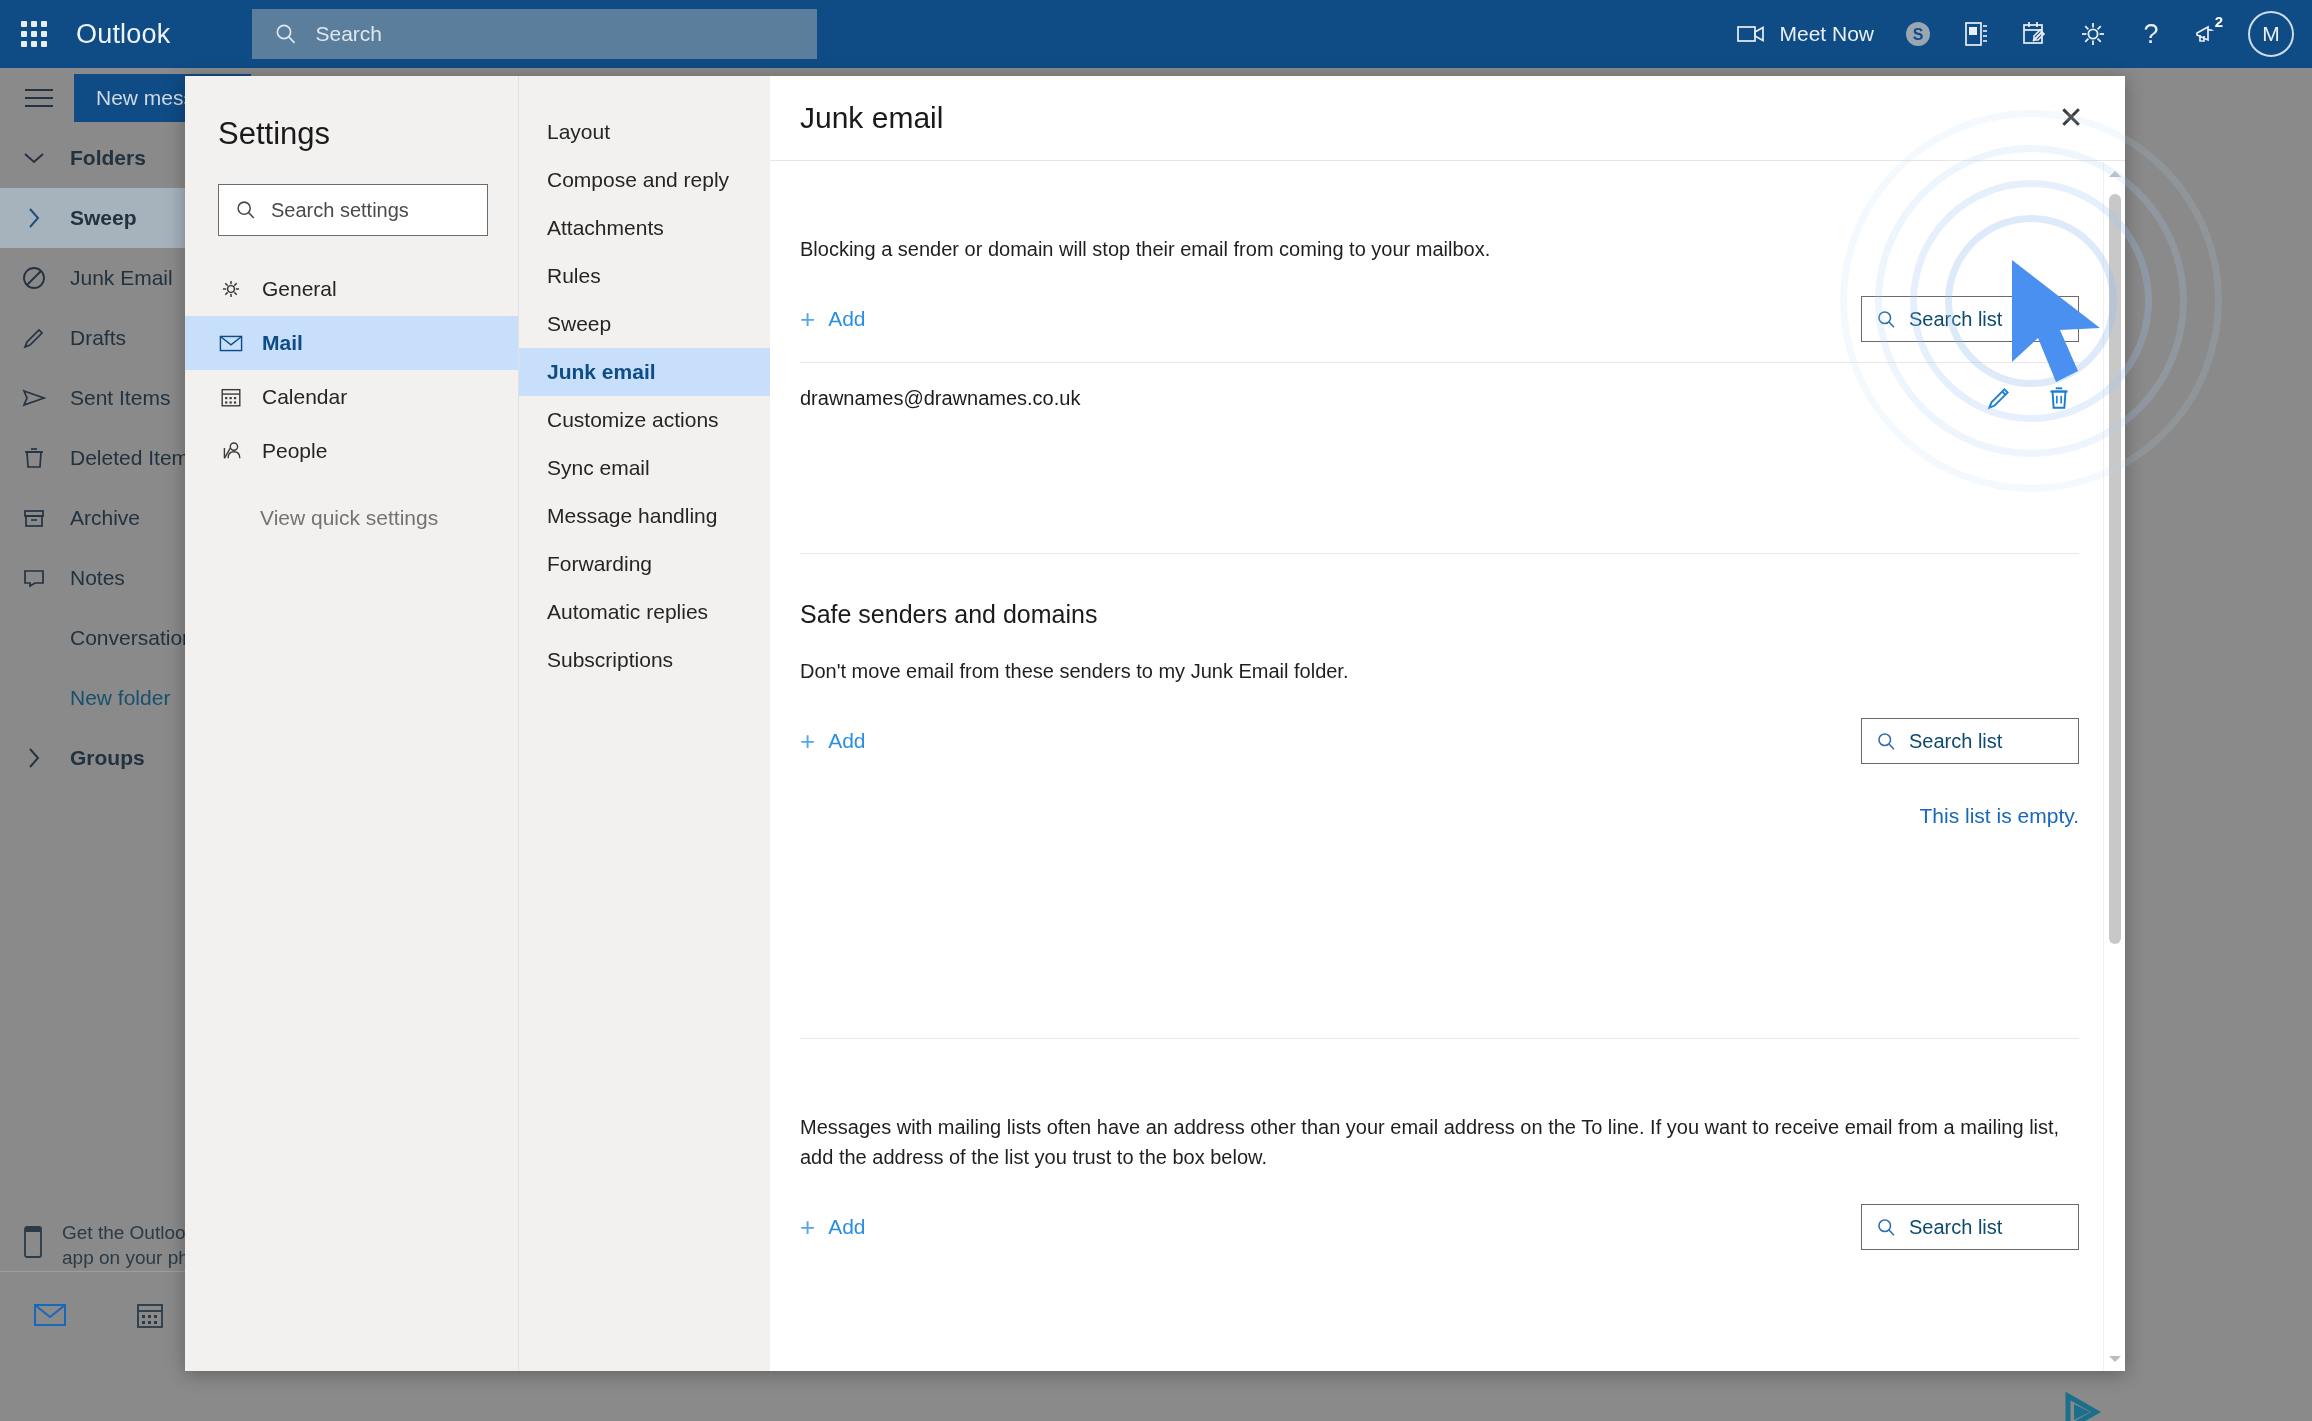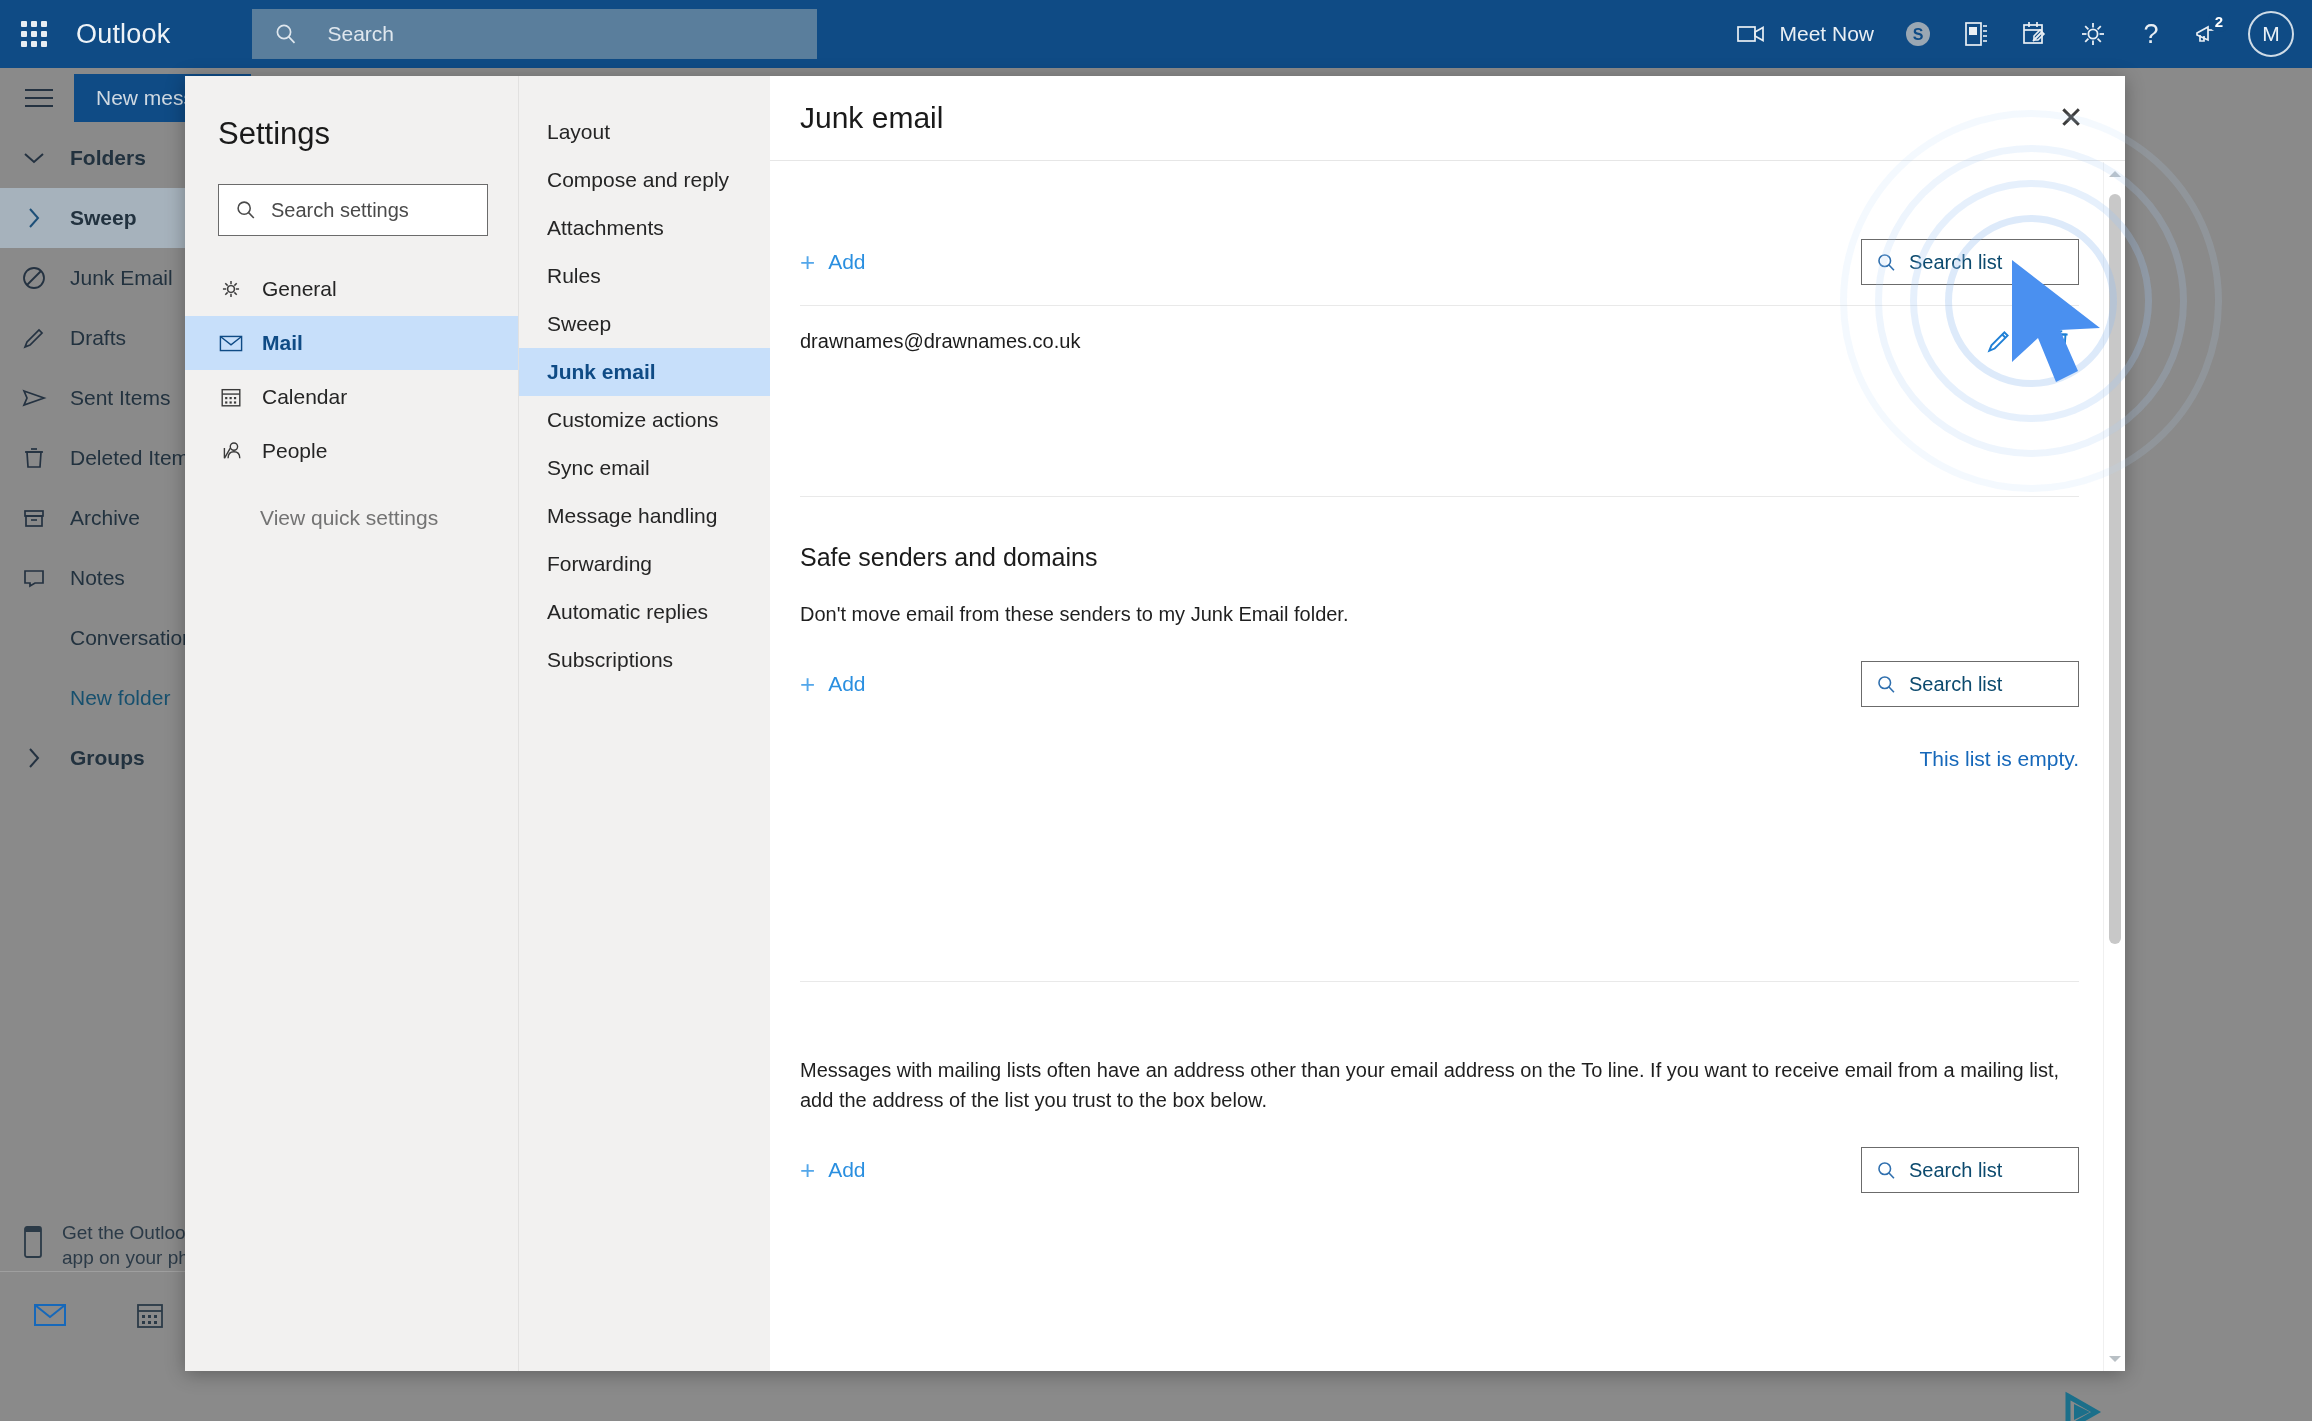--- a/index.html
+++ b/index.html
@@ -28,21 +28,21 @@
     grid-template-rows: repeat(3, 6px); gap: 4px;
   }
   .waffle-grid i { display:block; width:6px; height:6px; background:#e6edf3; border-radius:1px; }
   .brand {
     font-size: 27px; color: #eef3f7; letter-spacing: .2px;
     margin-left: 8px; margin-right: 50px; white-space: nowrap;
   }
   .searchbar {
     width: 565px; height: 50px; margin-left: 32px;
     background: #5a7e9c; display: flex; align-items: center;
-    padding-left: 22px; gap: 29px;
+    padding-left: 22px; gap: 17px;
   }
   .searchbar .ph { font-size: 21px; color: #dfe7ee; }
   .appbar-right {
     margin-left: auto; display: flex; align-items: center;
     height: 68px; gap: 0px; padding-right: 6px;
   }
   .abtn {
     height: 68px; min-width: 50px; padding: 0 14px;
     display: flex; align-items: center; justify-content: center;
     gap: 14px; cursor: pointer; position: relative;
@@ -564,20 +564,21 @@
 
   <div class="dlg-main">
     <div class="main-head">
       <h1>Junk email</h1>
       <div class="closebtn">✕</div>
     </div>
 
     <div class="main-body">
 
       <div class="section">
+        <p class="desc">Blocking a sender or domain will stop their email from coming to your mailbox.</p>
 
         <div class="row-actions">
           <div class="addbtn">
             <span class="plus">+</span>
             <span>Add</span>
           </div>
           <div class="listsearch">
             <svg width="21" height="21" viewBox="0 0 24 24">
               <circle cx="10" cy="10" r="6.6" fill="none" stroke="#2f6fae" stroke-width="1.8"></circle>
               <line x1="14.6" y1="14.6" x2="20.5" y2="20.8" stroke="#2f6fae" stroke-width="1.8"></line>

